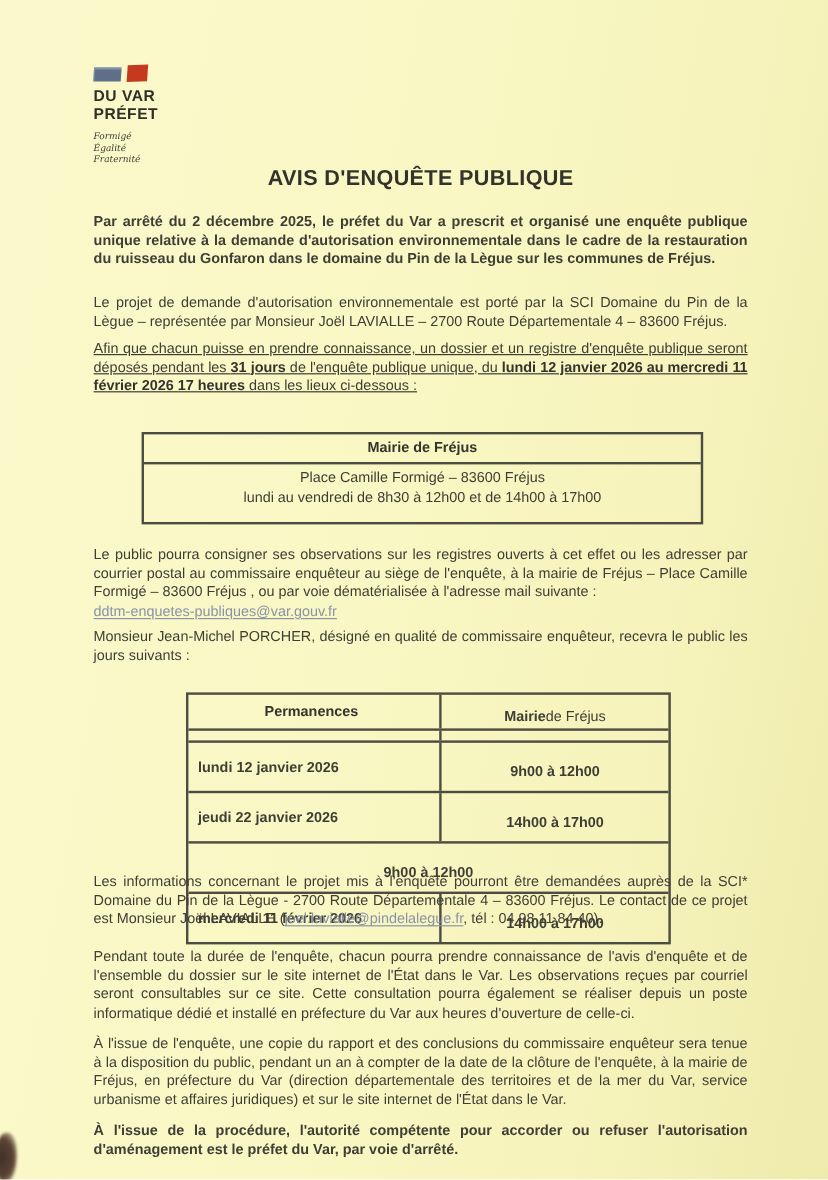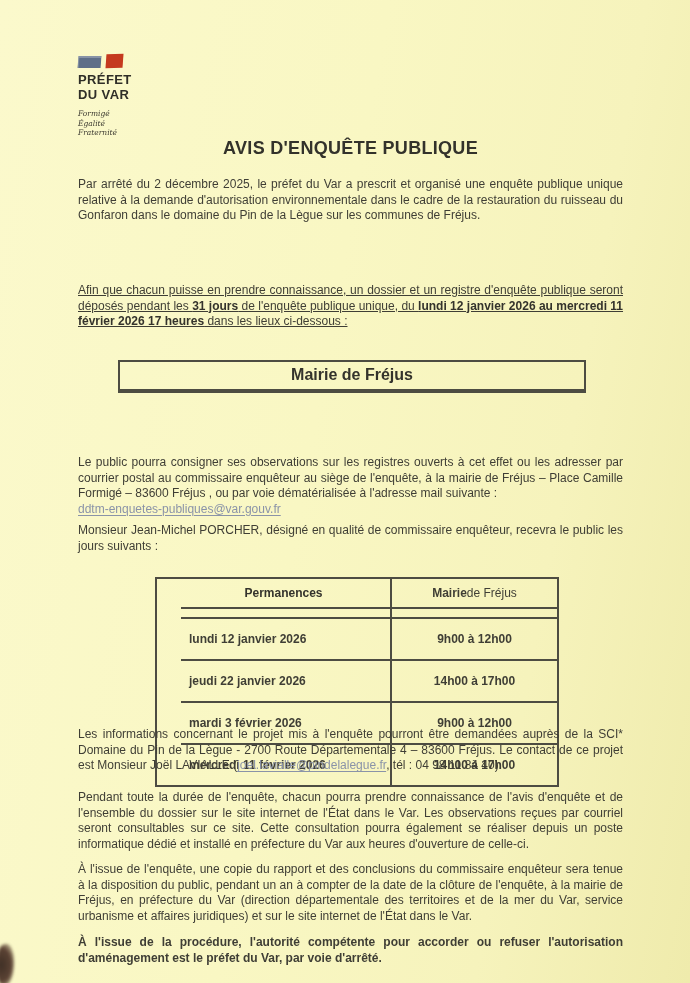--- a/index.html
+++ b/index.html
@@ -19,37 +19,37 @@
   .flag{position:relative;height:15px;width:50px;margin-bottom:3px;}
   .flag .fb{position:absolute;left:0;top:2px;width:23px;height:12px;background:#5f6f88;transform:skewX(-4deg);box-shadow:inset 1px 2px 0 rgba(255,255,255,.25);}
   .flag .fr{position:absolute;left:28px;top:0;width:17px;height:14px;background:#c53a1f;transform:skewX(-6deg) rotate(-2deg);}
   .agency{font-size:13px;font-weight:bold;line-height:15px;letter-spacing:.4px;color:#2f2e27;}
   .motto{margin-top:7px;font-family:"DejaVu Serif","Liberation Serif",serif;font-style:italic;font-size:7.5px;line-height:9.5px;color:#3c3a30;}
   
   .title{left:78px;top:138px;width:545px;text-align:center;font-size:18px;font-weight:bold;letter-spacing:.3px;color:#33322b;}
   
   .para{left:78px;width:545px;font-size:12px;line-height:15.5px;text-align:justify;color:#3f3e35;}
   .para b{color:#34332c;}
-  .p1{top:177px;}
+  .p1{top:177px;font-weight:bold;}
   .p2{top:245px;}
   .p3{top:283px;text-decoration:underline;}
   .p4{top:455px;}
   .p5{top:523px;}
   .p6{top:727px;}
   .p7{top:790px;}
   .p8{top:862px;}
   .p9{top:935px;font-weight:bold;}
   a.maillink{color:#8a93a8;text-decoration:underline;text-underline-offset:2px;cursor:pointer;}
   
-  .table1{left:118px;top:360px;width:464px;border:2px solid #4d4c42;background:transparent;font-size:16px;}
+  .table1{left:118px;top:360px;width:464px;border:2px solid #4d4c42;background:transparent;font-size:12px;}
   .table1 .hd{border-bottom:2px solid #4d4c42;text-align:center;font-weight:bold;padding:4px 0 5px;color:#34332c;}
   .table1 .bd{text-align:center;padding:4px 0 13px;line-height:15.5px;}
   
   .table2{left:155px;top:577px;width:400px;border:2px solid #4d4c42;font-size:12px;}
-  .row{display:flex;align-items:center;margin-left:24px;}
+  .row{display:flex;}
   .c1{width:211px;border-right:2px solid #4d4c42;box-sizing:border-box;padding:4px 4px 4px 8px;}
   .c2{flex:1;text-align:center;padding:4px 0;}
   .hrow{height:30px;box-sizing:border-box;border-bottom:2px solid #4d4c42;font-weight:normal;}
   .hrow .c1{text-align:center;font-weight:bold;color:#34332c;padding-left:0;height:100%;display:flex;align-items:center;justify-content:center;}
   .hrow .c2{height:100%;display:flex;align-items:center;justify-content:center;}
   .gaprow{height:8px;}
   .gaprow .c1,.gaprow .c2{padding:0;height:8px;}
   .drow{border-top:2px solid #4d4c42;height:42px;box-sizing:border-box;font-weight:bold;}
   .drow:first-of-type{border-top:none;}
   .table2 .drow .c1{height:100%;display:flex;align-items:center;}
@@ -61,39 +61,44 @@
 <body>
 
 <div class="page">
 
   <div class="blk logo">
     <div class="flag">
       <div class="fb"></div>
       <div class="fr"></div>
     </div>
     <div class="agency">
+      <div>DU VAR</div>
       <div>PRÉFET</div>
-      <div>DU VAR</div>
     </div>
     <div class="motto">
       <div>Formigé</div>
       <div>Égalité</div>
       <div>Fraternité</div>
     </div>
   </div>
 
   <div class="blk title">AVIS D'ENQUÊTE PUBLIQUE</div>
 
   <div class="blk para p1">Par arrêté du 2 décembre 2025, le préfet du Var a prescrit et organisé une enquête publique unique relative à la demande d'autorisation environnementale dans le cadre de la restauration du ruisseau du Gonfaron dans le domaine du Pin de la Lègue sur les communes de Fréjus.</div>
 
+  <div class="blk para p2">Le projet de demande d'autorisation environnementale est porté par la SCI Domaine du Pin de la Lègue – représentée par Monsieur Joël LAVIALLE – 2700 Route Départementale 4 – 83600 Fréjus.</div>
 
   <div class="blk para p3"><span>Afin que chacun puisse en prendre connaissance, un dossier et un registre d'enquête publique seront déposés pendant les </span><b>31 jours</b><span> de l'enquête publique unique, du </span><b>lundi 12 janvier 2026 au mercredi 11 février 2026 17 heures</b><span> dans les lieux ci-dessous :</span></div>
 
   <div class="blk table1">
     <div class="hd">Mairie de Fréjus</div>
+    <div class="bd">
+      <div>Place Camille Formigé – 83600 Fréjus</div>
+      <div>lundi au vendredi de 8h30 à 12h00 et de 14h00 à 17h00</div>
+    </div>
   </div>
 
   <div class="blk para p4"><span>Le public pourra consigner ses observations sur les registres ouverts à cet effet ou les adresser par courrier postal au commissaire enquêteur au siège de l'enquête, à la mairie de Fréjus – Place Camille Formigé – 83600 Fréjus , ou par voie dématérialisée à l'adresse mail suivante :</span><br><a class="maillink">ddtm-enquetes-publiques@var.gouv.fr</a></div>
 
   <div class="blk para p5">Monsieur Jean-Michel PORCHER, désigné en qualité de commissaire enquêteur, recevra le public les jours suivants :</div>
 
   <div class="blk table2">
     <div class="row hrow">
       <div class="c1">Permanences</div>
       <div class="c2">
@@ -107,21 +112,20 @@
     </div>
     <div class="row drow">
       <div class="c1">lundi 12 janvier 2026</div>
       <div class="c2">9h00 à 12h00</div>
     </div>
     <div class="row drow">
       <div class="c1">jeudi 22 janvier 2026</div>
       <div class="c2">14h00 à 17h00</div>
     </div>
     <div class="row drow">
-      <div class="c1">mardi 3 février 2026</div>
       <div class="c2">9h00 à 12h00</div>
     </div>
     <div class="row drow">
       <div class="c1">mercredi 11 février 2026</div>
       <div class="c2">14h00 à 17h00</div>
     </div>
   </div>
 
   <div class="blk para p6"><span>Les informations concernant le projet mis à l'enquête pourront être demandées auprès de la SCI* Domaine du Pin de la Lègue - 2700 Route Départementale 4 – 83600 Fréjus. Le contact de ce projet est Monsieur Joël LAVIALLE (</span><a class="maillink">joel.lavialle@pindelalegue.fr</a><span>,  tél : 04 98 11 84 40).</span></div>
 

